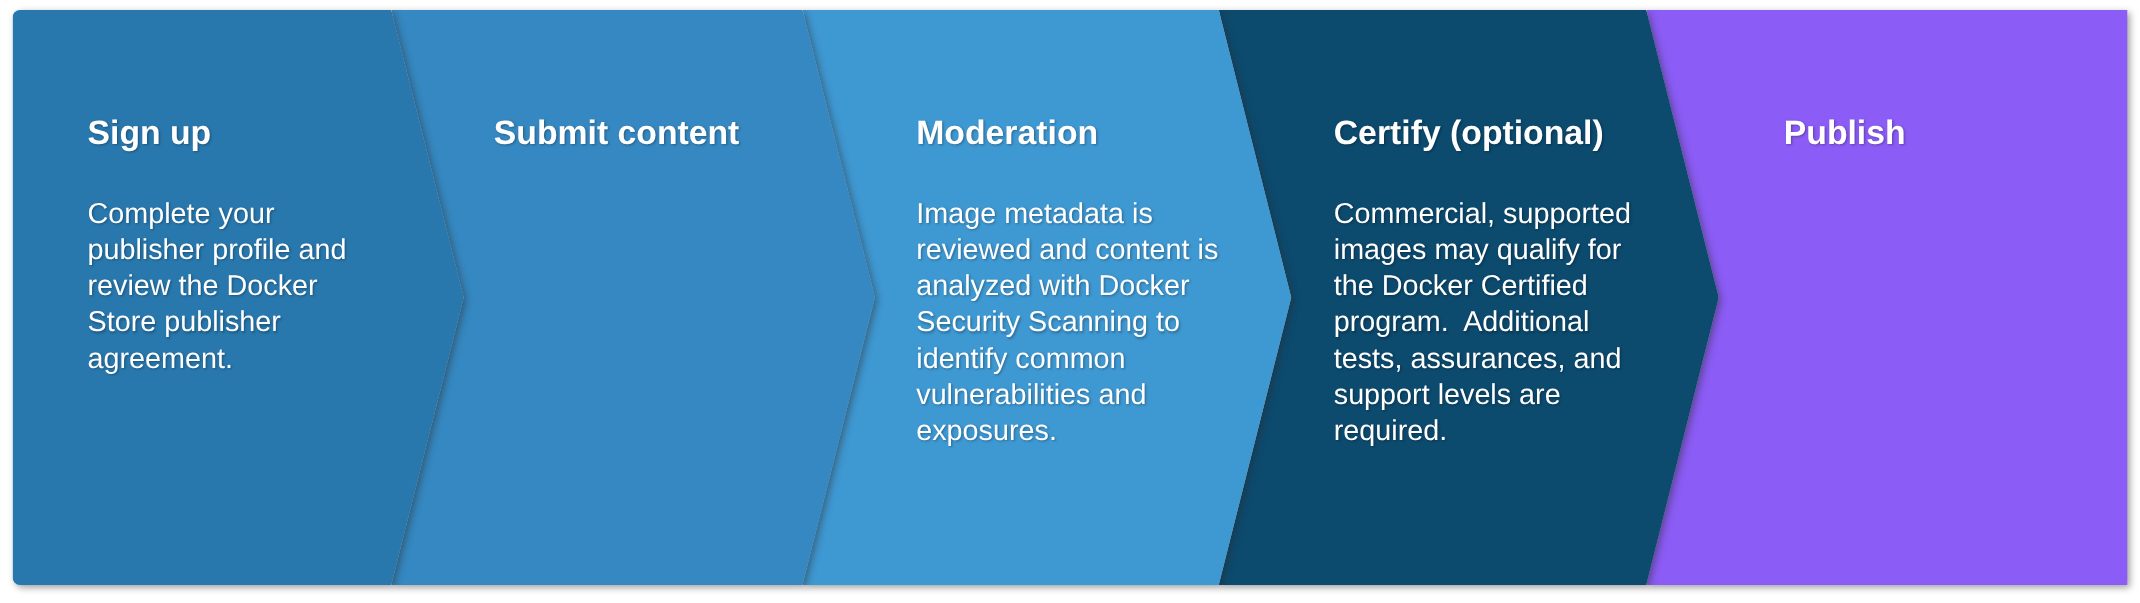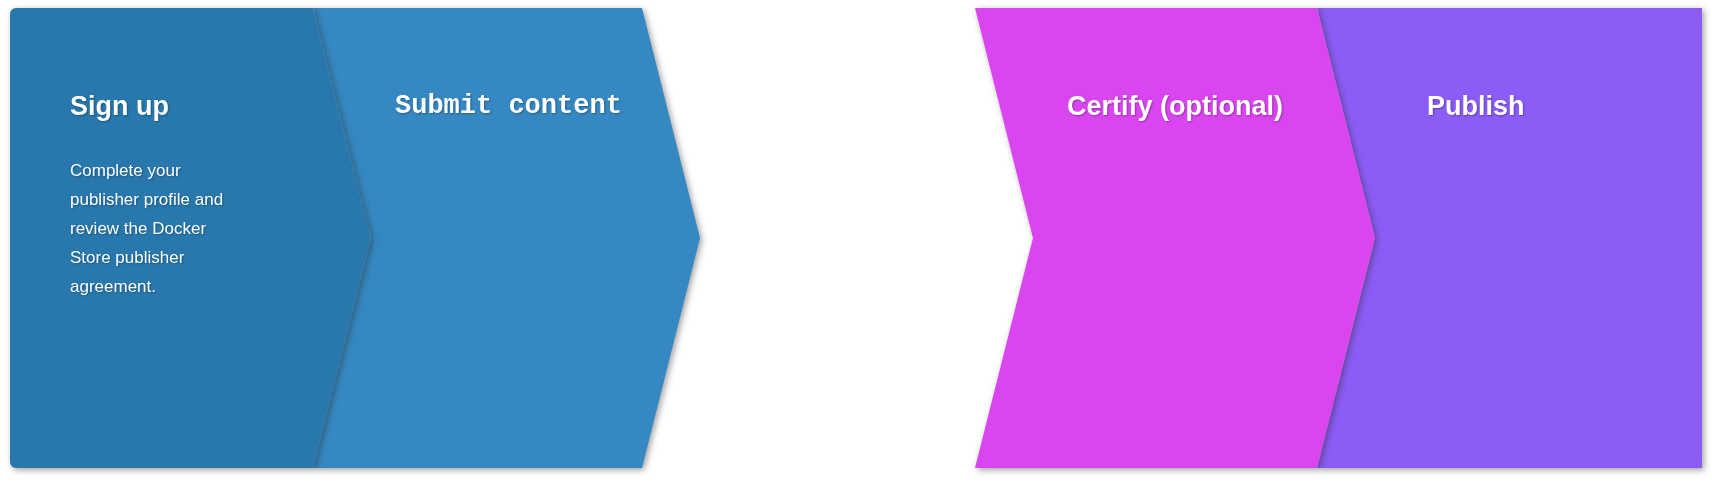--- a/index.html
+++ b/index.html
@@ -20,21 +20,21 @@
   .shape {
     position: relative;
     width: 100%;
     height: 100%;
     padding-left: 48px;
   }
   
   .s1 { left: 10px;   width: 361px; z-index: 5; }
   .s1 .shape { clip-path: polygon(0 0, 303px 0, 361px 50%, 303px 100%, 0 100%); border-radius: 6px 0 0 6px; }
   
-  .s2 { left: 313px;  width: 387px; z-index: 4; font-family: Liberation Mono, monospace; }
+  .s2 { left: 313px;  width: 387px; z-index: 4; }
   .s2 .shape { clip-path: polygon(0 0, 329px 0, 387px 50%, 329px 100%, 0 100%, 58px 50%); }
   .s3 { left: 642px;  width: 391px; z-index: 3; }
   .s3 .shape { clip-path: polygon(0 0, 333px 0, 391px 50%, 333px 100%, 0 100%, 58px 50%); }
   .s4 { left: 975px;  width: 400px; z-index: 2; }
   .s4 .shape { clip-path: polygon(0 0, 342px 0, 400px 50%, 342px 100%, 0 100%, 58px 50%); }
   
   .s5 { left: 1317px; width: 385px; z-index: 1; }
   .s5 .shape { clip-path: polygon(0 0, 385px 0, 385px 100%, 0 100%, 58px 50%); border-radius: 0 6px 6px 0; }
 
   .content {
@@ -50,21 +50,21 @@
   .s5 .content { left: 110px; }
 
   .step-title {
     margin: 0 0 34px 0;
     font-size: 27px;
     line-height: 32px;
     font-weight: bold;
   }
   .step-body {
     margin: 0;
-    font-size: 17px;
+    font-size: 23px;
     line-height: 29px;
     white-space: pre-wrap;
   }
 </style>
 </head>
 <body>
 
 <div class="stage">
 
   <div class="step s1">
@@ -81,25 +81,46 @@
   </div>
 
   <div class="step s2">
     <div class="shape" style="background: rgb(53, 136, 193);">
       <div class="content">
         <h3 class="step-title">Submit content</h3>
       </div>
     </div>
   </div>
 
+  <div class="step s3">
+    <div class="shape" style="background: rgb(62, 152, 210);">
+      <div class="content">
+        <h3 class="step-title">Moderation</h3>
+        <p class="step-body">Image metadata is
+reviewed and content is
+analyzed with Docker
+Security Scanning to
+identify common
+vulnerabilities and
+exposures.</p>
+      </div>
+    </div>
+  </div>
 
   <div class="step s4">
-    <div class="shape" style="background: #d946ef;">
+    <div class="shape" style="background: #0c4a6e;">
       <div class="content">
         <h3 class="step-title">Certify (optional)</h3>
+        <p class="step-body">Commercial, supported
+images may qualify for
+the Docker Certified
+program.  Additional
+tests, assurances, and
+support levels are
+required.</p>
       </div>
     </div>
   </div>
 
   <div class="step s5">
     <div class="shape" style="background: #8b5cf6; text-decoration: underline;">
       <div class="content">
         <h3 class="step-title">Publish</h3>
       </div>
     </div>

